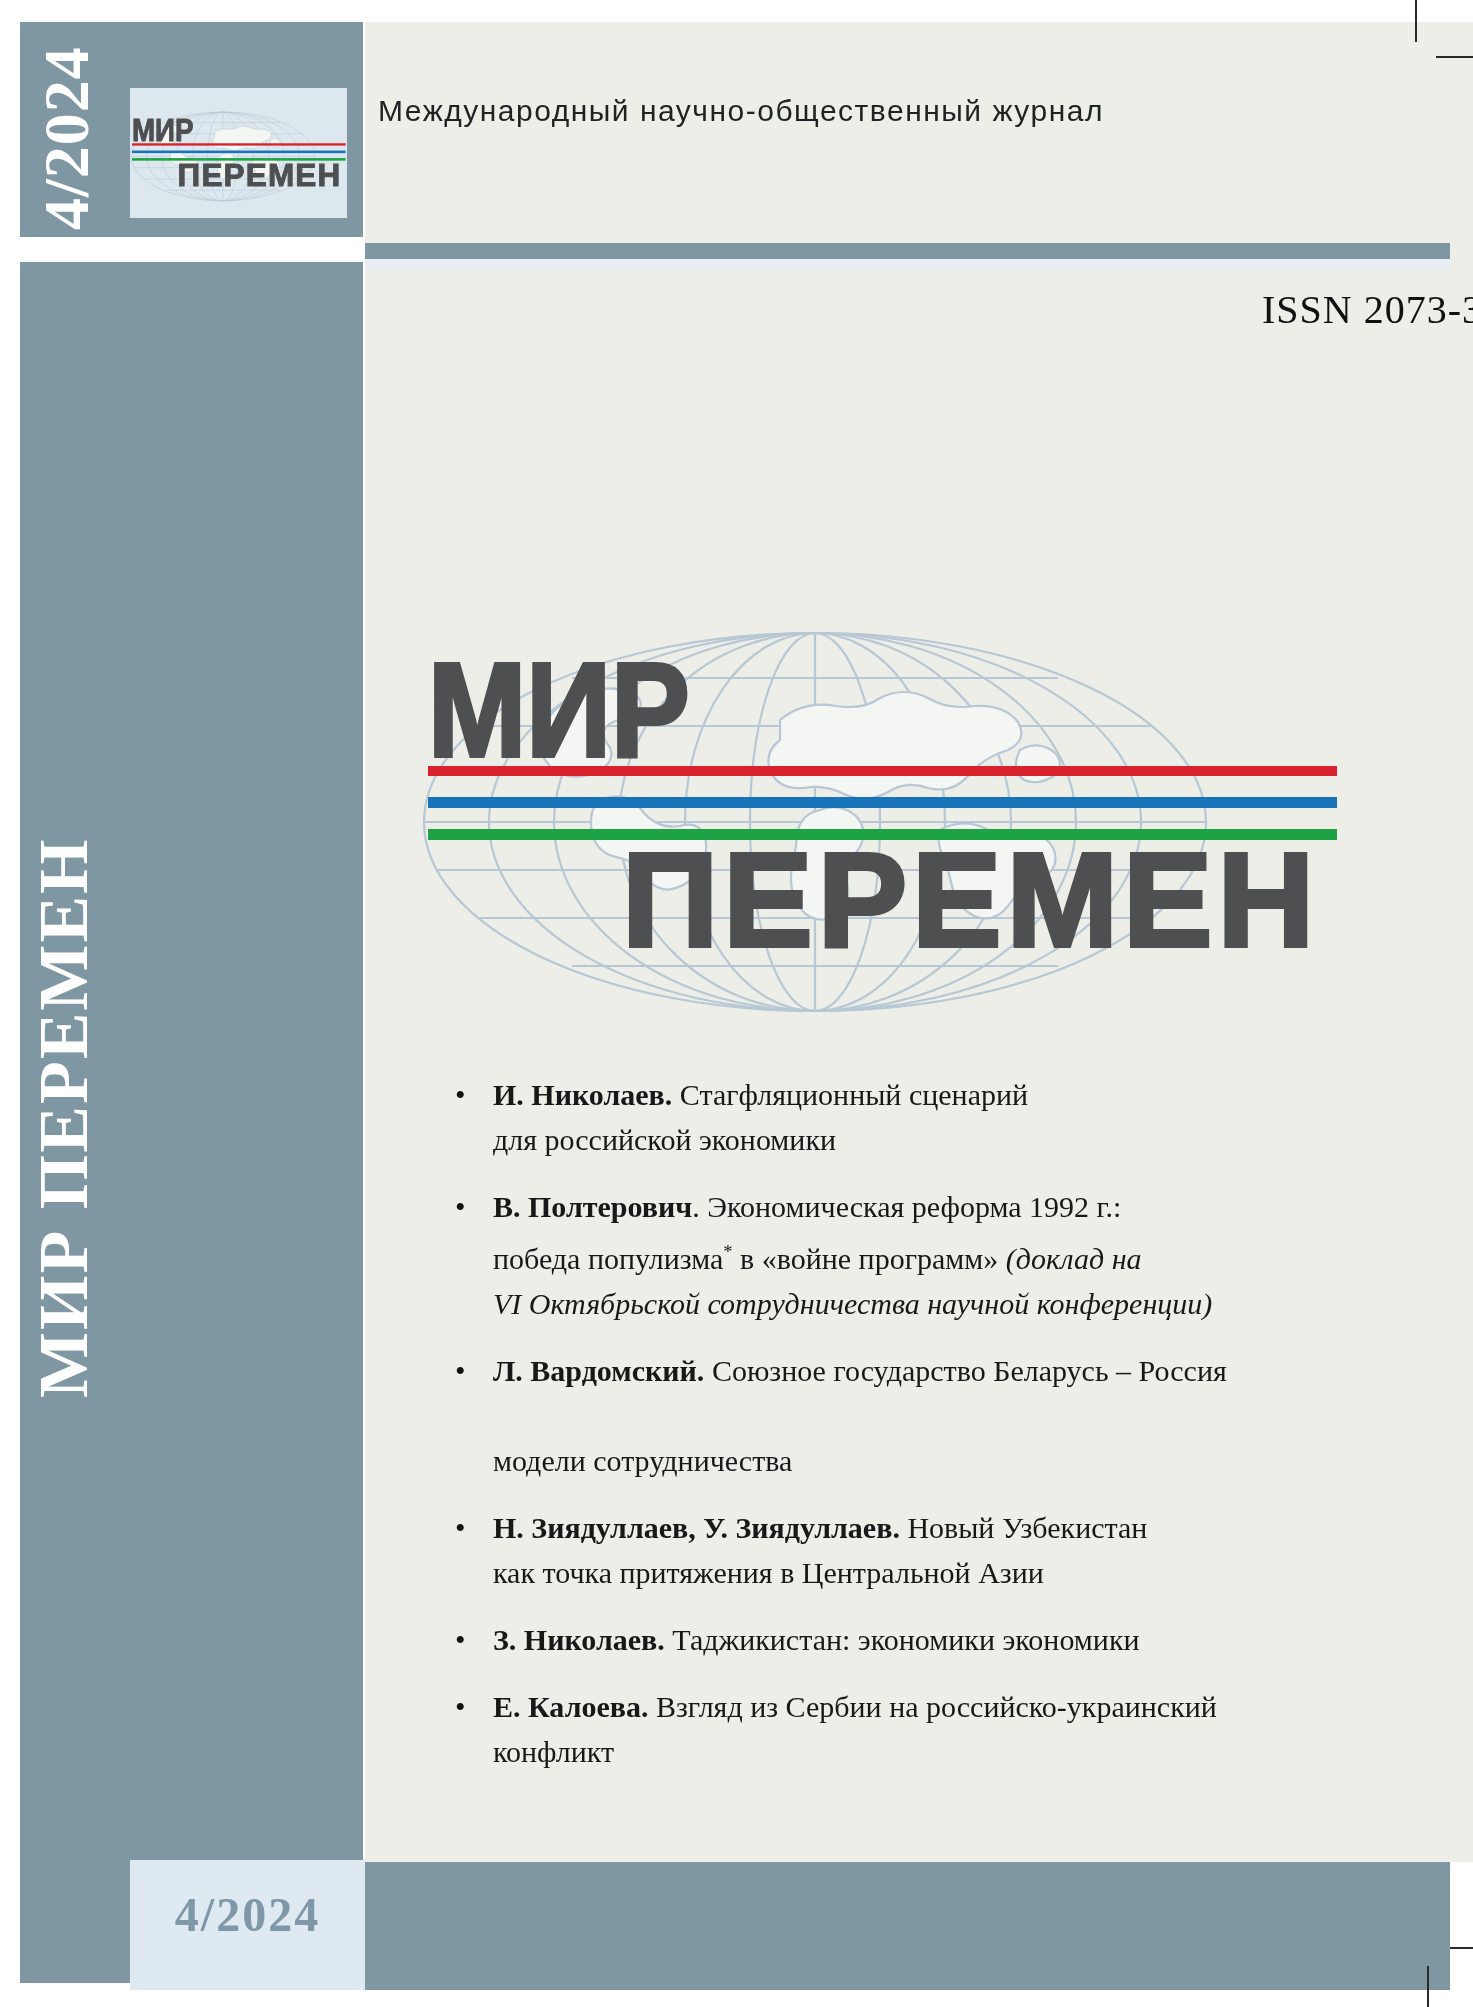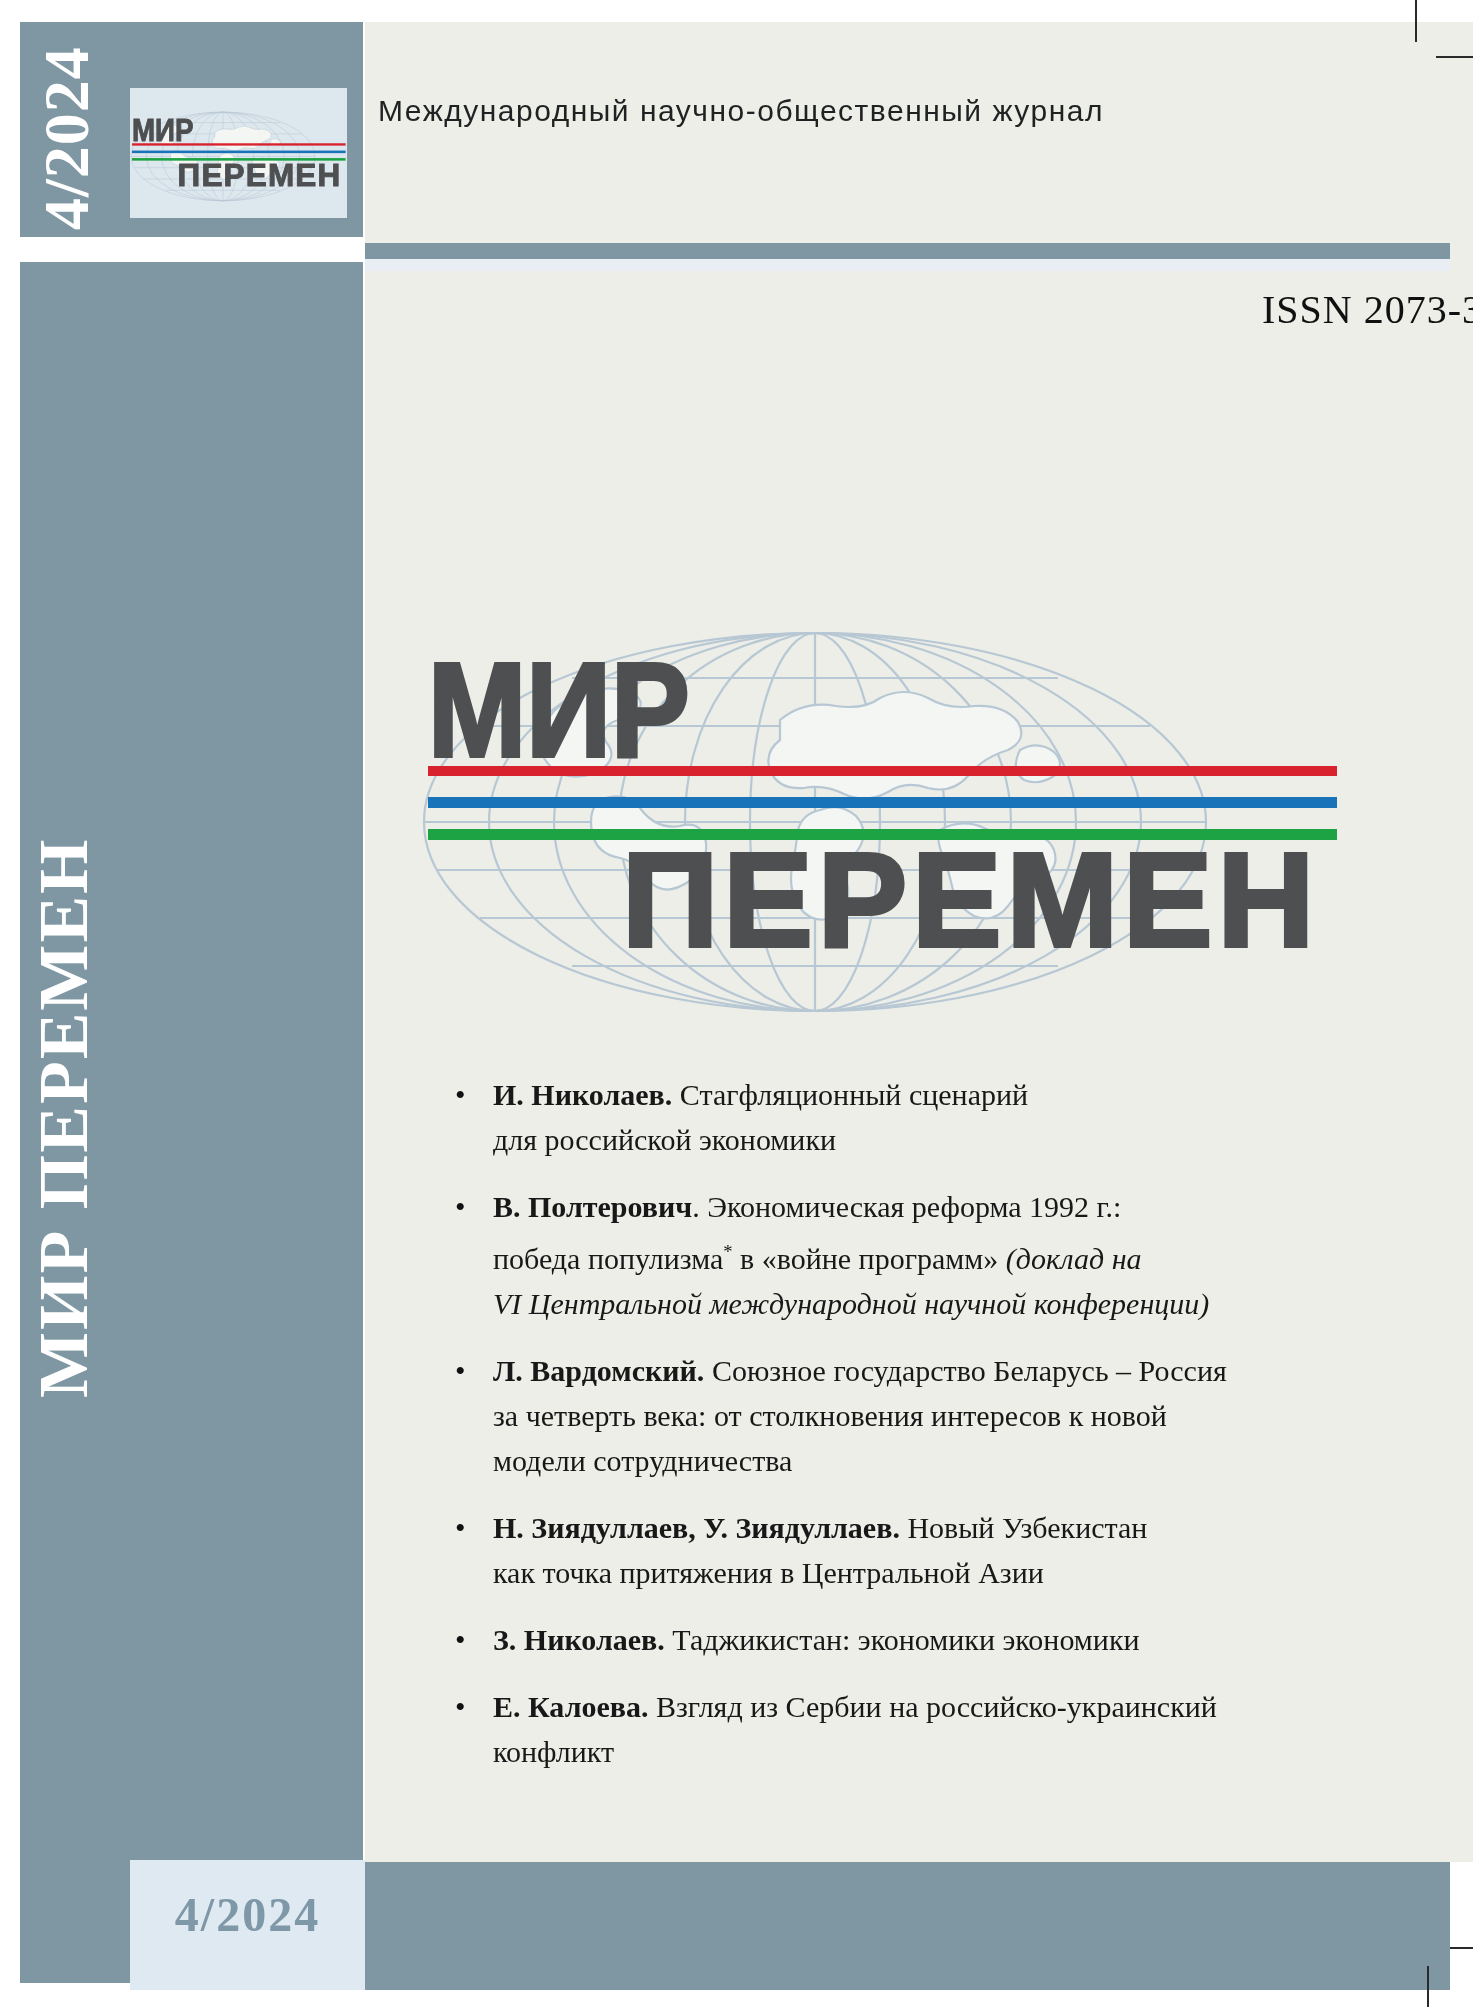--- a/index.html
+++ b/index.html
@@ -133,22 +133,22 @@
         </svg>
       <div class="logo-word logo-word-top">МИР</div>
       <div class="stripe stripe-red"></div>
       <div class="stripe stripe-blue"></div>
       <div class="stripe stripe-green"></div>
       <div class="logo-word logo-word-bottom">ПЕРЕМЕН</div>
     </div>
 
     <ul class="articles">
         <li class="article"><span class="bullet">•</span><span class="seg-b">И. Николаев.</span><span> Стагфляционный сценарий</span><br><span>для российской экономики</span></li>
-        <li class="article"><span class="bullet">•</span><span class="seg-b">В. Полтерович</span><span>. Экономическая реформа 1992 г.:</span><br><span>победа популизма</span><span class="seg-sup">*</span><span> в «войне программ» </span><span class="seg-i">(доклад на</span><br><span class="seg-i">VI Центральной международной научной конференции)</span></li>
-        <li class="article"><span class="bullet">•</span><span class="seg-b">Л. Вардомский.</span><span> Союзное государство Беларусь – Россия</span><br><span>за четверть века: от столкновения интересов к новой</span><br><span>модели сотрудничества</span></li>
+        <li class="article"><span class="bullet">•</span><span class="seg-b">В. Полтерович</span><span>. Экономическая реформа 1992 г.:</span><br><span>победа популизма</span><span class="seg-sup">*</span><span> в «войне программ» </span><span class="seg-i">(доклад на</span><br><span class="seg-i">VI Октябрьской сотрудничества научной конференции)</span></li>
+        <li class="article"><span class="bullet">•</span><span class="seg-b">Л. Вардомский.</span><span> Союзное государство Беларусь – Россия</span><br><br><span>модели сотрудничества</span></li>
         <li class="article"><span class="bullet">•</span><span class="seg-b">Н. Зиядуллаев, У. Зиядуллаев.</span><span> Новый Узбекистан</span><br><span>как точка притяжения в Центральной Азии</span></li>
         <li class="article"><span class="bullet">•</span><span class="seg-b">З. Николаев.</span><span> Таджикистан: экономики экономики</span><br></li>
         <li class="article"><span class="bullet">•</span><span class="seg-b">Е. Калоева.</span><span> Взгляд из Сербии на российско-украинский</span><br><span>конфликт</span></li>
       </ul>
   </div>
 
   <div class="bottom-band"></div>
   <div class="bottom-issue-box">
     <span class="bottom-issue">4/2024</span>
   </div>

